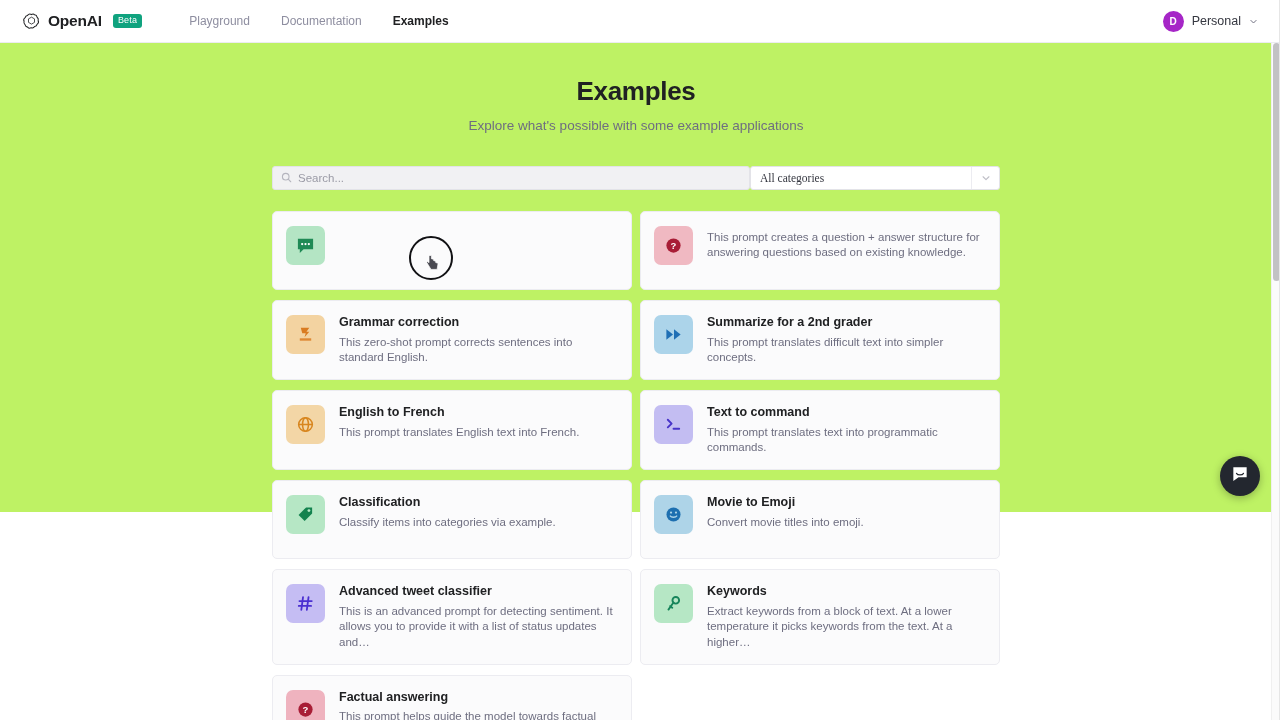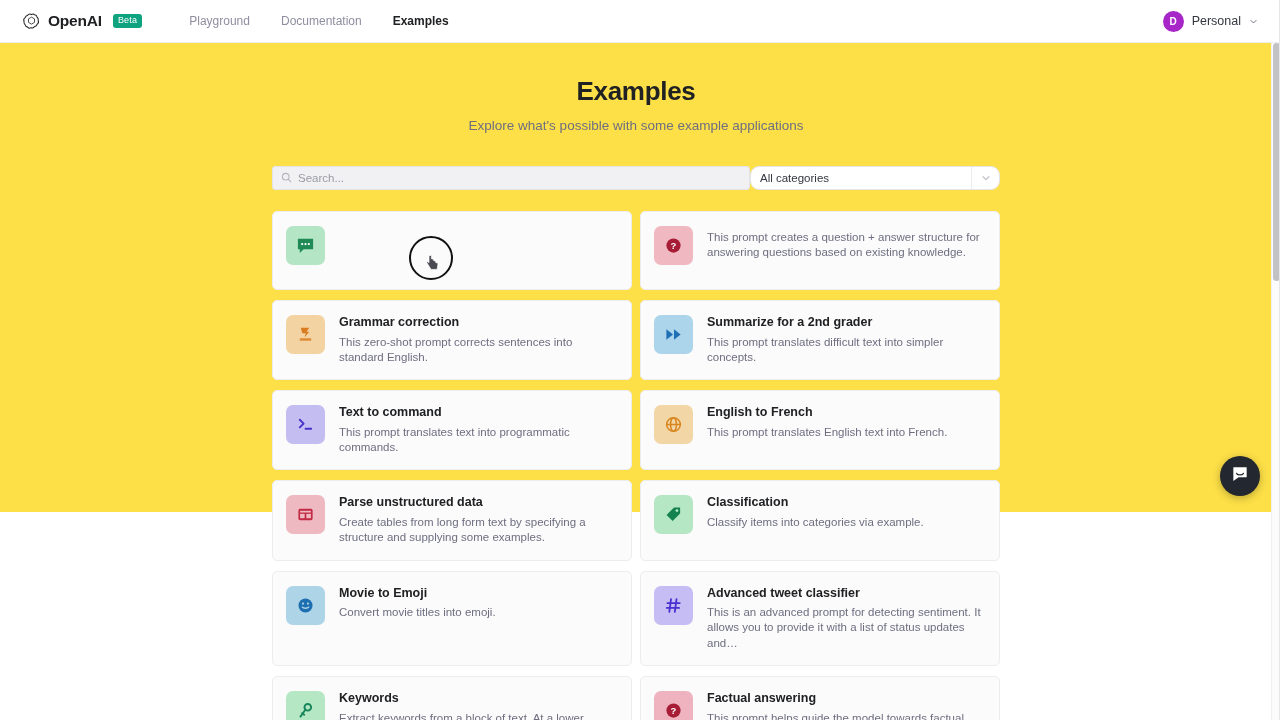--- a/index.html
+++ b/index.html
@@ -2,21 +2,21 @@
 <html><head>
 <meta charset="utf-8">
 <style>
   * { box-sizing: border-box; margin: 0; padding: 0; }
   html, body {
     width: 1280px; height: 720px;
     font-family: "Liberation Sans", sans-serif;
     background: #ffffff;
     overflow: hidden;
   }
-  #app { position: relative; width: 1280px; height: 512px; background: #fde047; }
+  #app { position: relative; width: 1280px; height: 512px; background: #bef264; }
 
   
   .header {
     position: absolute; top: 0; left: 0; width: 1280px; height: 43px;
     background: #ffffff; border-bottom: 1px solid #ececf1;
     display: flex; align-items: center; padding: 0 22px;
   }
   .brand { display: flex; align-items: center; gap: 7px; }
   .brand-logo { width: 19px; height: 19px; display: block; }
   .brand-name { font-size: 15.5px; font-weight: 700; color: #202123; letter-spacing: -0.2px; }
@@ -58,23 +58,24 @@
     display: flex; align-items: center; padding: 0 8px; gap: 6px;
   }
   .search-icon { width: 11px; height: 11px; flex: 0 0 auto; opacity: .45; }
   .search-input {
     border: none; outline: none; background: transparent; width: 100%;
     font-family: inherit; font-size: 11.5px; color: #353740;
   }
   .search-input::placeholder { color: #9b9ba6; }
   .select-box {
     flex: 1; height: 24px; background: #ffffff;
-    border: 1px solid #e3e3e8; border-radius: 9px;
+    border: 1px solid #e3e3e8; border-radius: 3px;
     display: flex; align-items: center; padding: 0 0 0 9px;
     position: relative;
+    font-family: Liberation Serif, serif;
   }
   .select-value { font-size: 11.5px; color: #353740; }
   .select-arrow-wrap {
     margin-left: auto; height: 100%; width: 28px;
     display: flex; align-items: center; justify-content: center;
     border-left: 1px solid #ececf1;
   }
   .select-arrow { width: 10px; height: 10px; opacity: .45; }
 
   
@@ -231,60 +232,46 @@
               <path d="M10.5 4.5l7 5.5-7 5.5z"></path>
             </svg>
         </div>
         <div class="card-body">
           <div class="card-title">Summarize for a 2nd grader</div>
           <div class="card-desc">This prompt translates difficult text into simpler concepts.</div>
         </div>
       </div>
 
       <div class="card">
-        <div class="card-icon" style="background:#c3bdf2">
-          <svg viewBox="0 0 20 20" fill="none" stroke="#4733c9" stroke-width="2" stroke-linecap="round" stroke-linejoin="round">
-              <path d="M4 5l4 4-4 4"></path>
-              <path d="M10 14.5h6"></path>
-            </svg>
-        </div>
-        <div class="card-body">
-          <div class="card-title">Text to command</div>
-          <div class="card-desc">This prompt translates text into programmatic commands.</div>
-        </div>
-      </div>
-
-      <div class="card">
         <div class="card-icon" style="background:#f3d6a6">
           <svg viewBox="0 0 20 20" fill="none" stroke="#d8861f" stroke-width="1.6">
               <circle cx="10" cy="10" r="7.2"></circle>
               <ellipse cx="10" cy="10" rx="3.1" ry="7.2"></ellipse>
               <path d="M3 10h14"></path>
             </svg>
         </div>
         <div class="card-body">
           <div class="card-title">English to French</div>
           <div class="card-desc">This prompt translates English text into French.</div>
         </div>
       </div>
 
       <div class="card">
-        <div class="card-icon" style="background:#efb9c2">
-          <svg viewBox="0 0 20 20" fill="#c22b44">
-              <rect x="2.5" y="4" width="15" height="12" rx="1.8"></rect>
-              <rect x="4.3" y="6.1" width="11.4" height="1.8" fill="#efb9c2"></rect>
-              <rect x="4.3" y="9.3" width="4.8" height="4.6" fill="#efb9c2"></rect>
-              <rect x="10.9" y="9.3" width="4.8" height="4.6" fill="#efb9c2"></rect>
-            </svg>
-        </div>
-        <div class="card-body">
-          <div class="card-title">Parse unstructured data</div>
-          <div class="card-desc">Create tables from long form text by specifying a structure and supplying some examples.</div>
-        </div>
-      </div>
+        <div class="card-icon" style="background:#c3bdf2">
+          <svg viewBox="0 0 20 20" fill="none" stroke="#4733c9" stroke-width="2" stroke-linecap="round" stroke-linejoin="round">
+              <path d="M4 5l4 4-4 4"></path>
+              <path d="M10 14.5h6"></path>
+            </svg>
+        </div>
+        <div class="card-body">
+          <div class="card-title">Text to command</div>
+          <div class="card-desc">This prompt translates text into programmatic commands.</div>
+        </div>
+      </div>
+
 
       <div class="card">
         <div class="card-icon" style="background:#b6e7c5">
           <svg viewBox="0 0 20 20" fill="#13824e">
               <path d="M10.6 2.5H17v6.4L9.1 16.8 2.7 10.4z"></path>
               <circle cx="13.6" cy="5.9" r="1.5" fill="#b6e7c5"></circle>
             </svg>
         </div>
         <div class="card-body">
           <div class="card-title">Classification</div>

